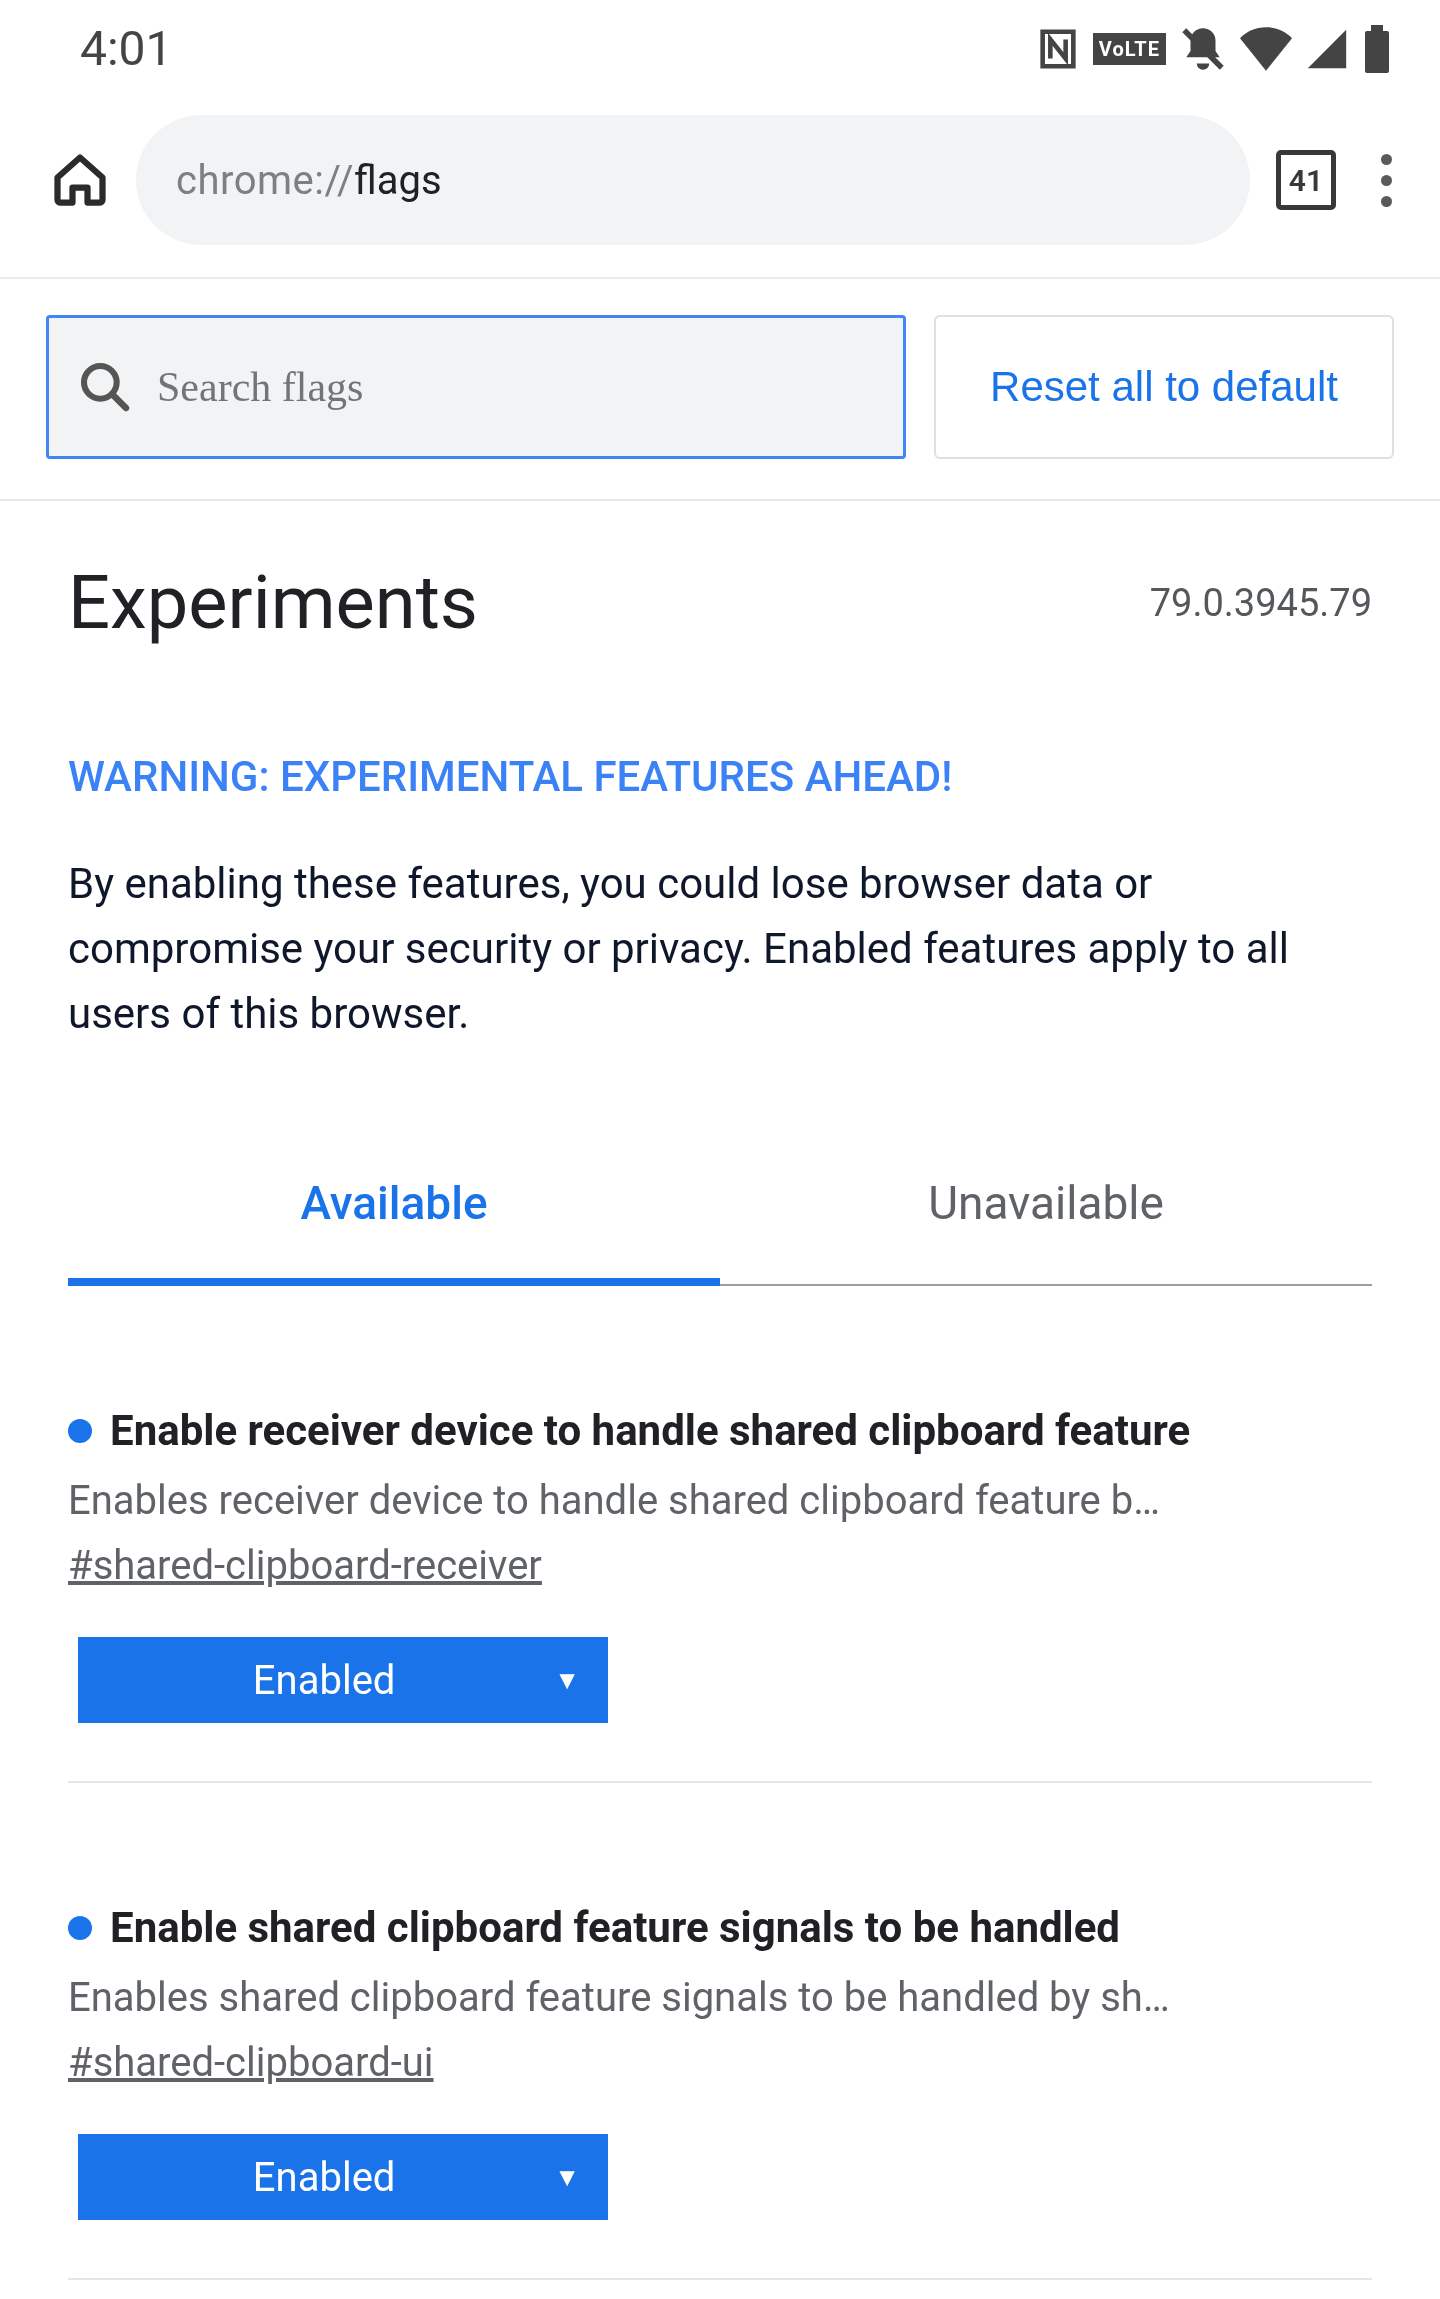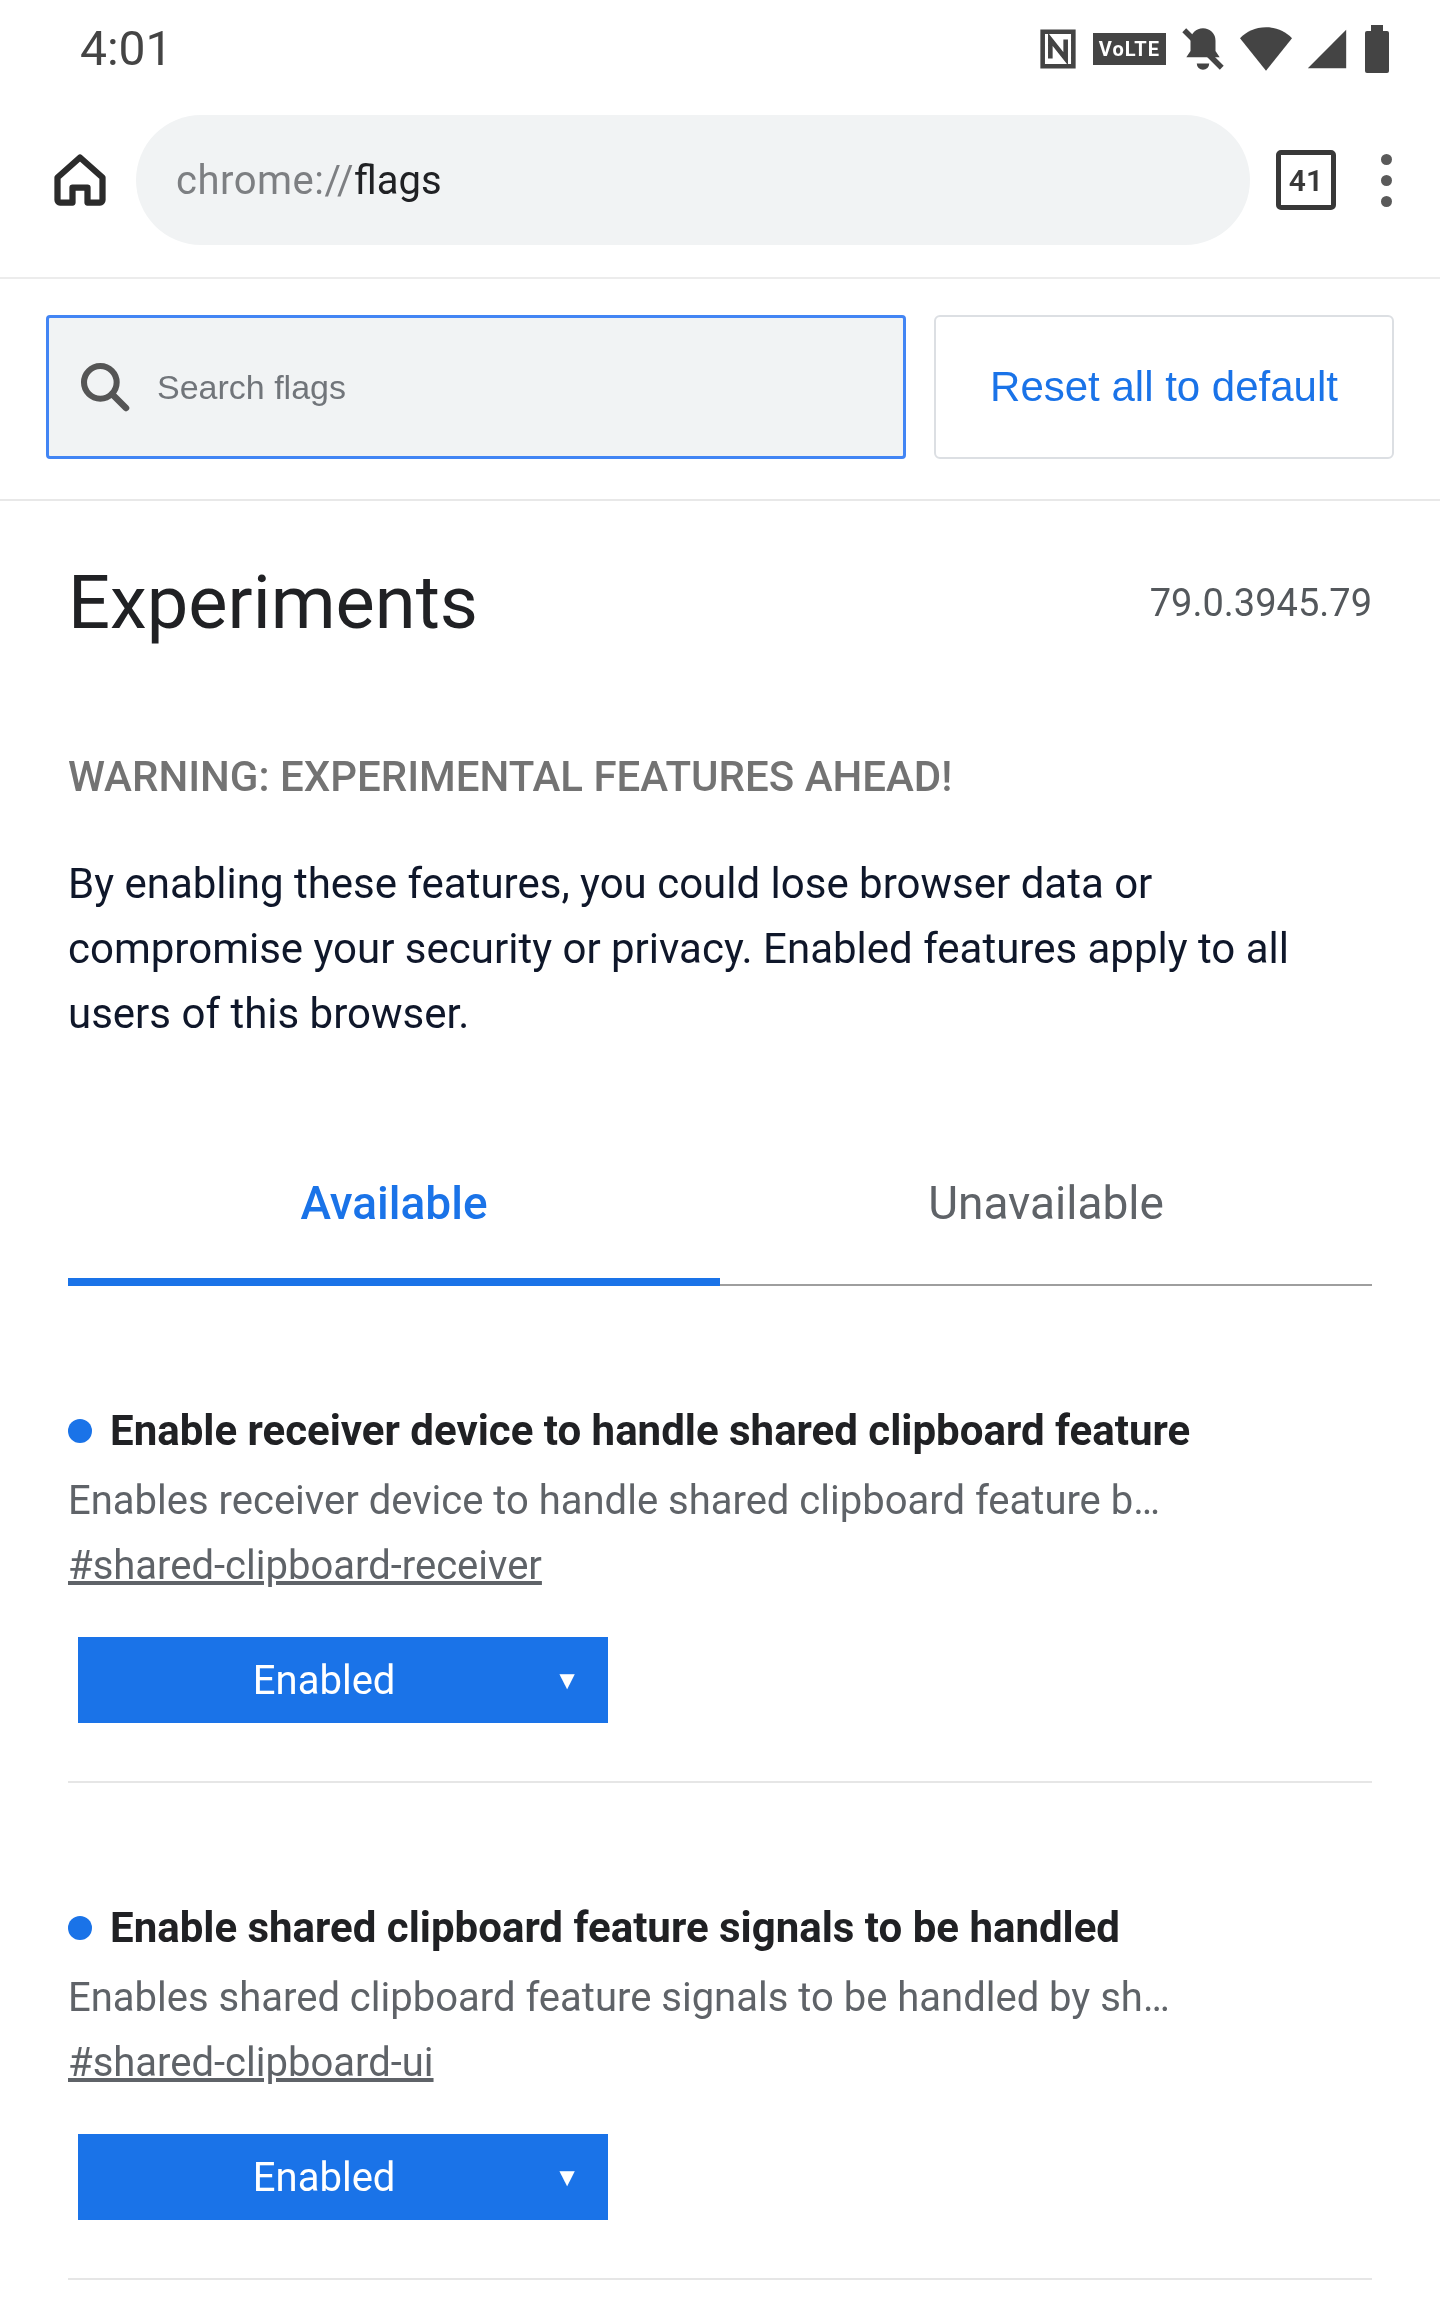--- a/index.html
+++ b/index.html
@@ -79,23 +79,24 @@
     border-radius: 4px;
     display: flex;
     align-items: center;
     padding-left: 28px;
   }
   .search-wrap .mag { width: 56px; height:56px; margin-right: 24px; }
   .search-wrap input {
     border: none;
     background: transparent;
     outline: none;
-    font-size: 34px;
+    font-size: 42px;
     color: #5f6368;
     flex:1;
+    font-family:Liberation Serif, serif;
   }
   .search-wrap input::placeholder { color: #71757a; }
   .reset-btn {
     width: 460px;
     border: 2px solid #dcdfe3;
     background: #fff;
     border-radius: 6px;
     color: #1a73e8;
     font-size: 42px;
     font-weight: 500;
@@ -104,21 +105,21 @@
     line-height: 1.25;
     display:flex; align-items:center; justify-content:center;
   }
 
   
   .content { padding: 58px 68px 0 68px; }
   .title-row { display:flex; justify-content:space-between; align-items:center; }
   .title-row h1 { font-size: 74px; font-weight: 400; }
   .version { font-size: 38px; color: #54585c; }
   .warning {
-    color: #737373;
+    color: #3b82f6;
     font-size: 42px;
     font-weight: 500;
     margin-top: 106px;
   }
   .desc {
     margin-top: 50px;
     font-size: 42px;
     line-height: 1.55;
     color: #0f172a;
   }

